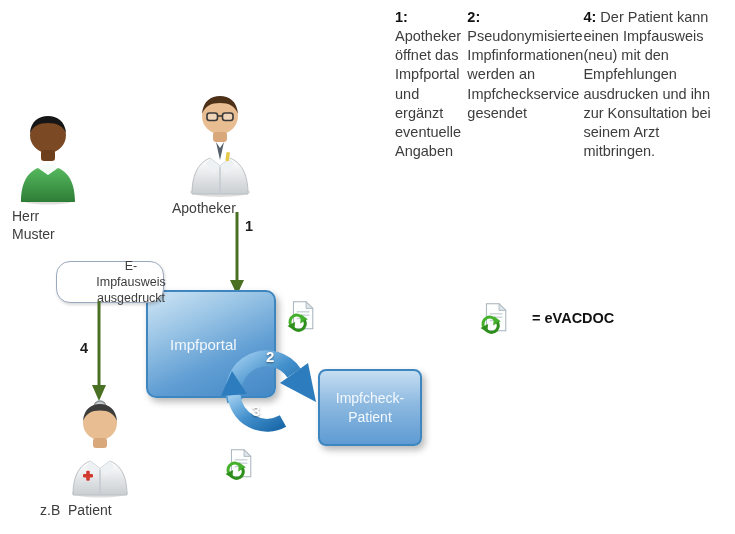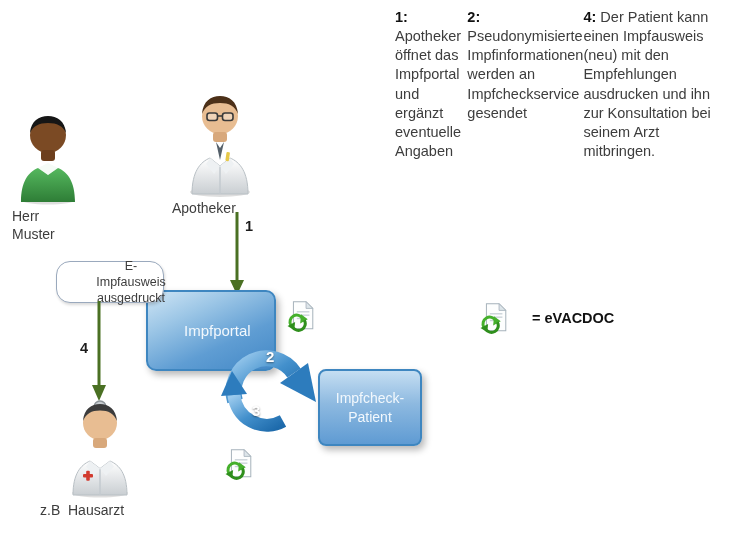--- a/index.html
+++ b/index.html
@@ -88,21 +88,21 @@
     </svg>
   </div>
   <div class="abs fig-label" style="left:172px; top:200px; width:96px;">Apotheker</div>
 
   <svg class="abs" style="left:229px; top:212px;" width="16" height="84" viewBox="0 0 16 84">
     <line x1="8" y1="0" x2="8" y2="70" stroke="#4a7023" stroke-width="3"></line>
     <polygon points="1,68 15,68 8,83" fill="#4a7023"></polygon>
   </svg>
   <div class="abs arrow-num" style="left:245px; top:218px;">1</div>
 
-  <div class="abs node impfportal" style="left:146px; top:290px; width:130px; height:81px;padding-left:14px;">
+  <div class="abs node impfportal" style="left:146px; top:290px; width:130px; height:108px;">
     <span class="node-label">Impfportal</span>
   </div>
 
   <svg class="abs" style="left:286px; top:300px;" width="30" height="32" viewBox="0 0 34 38">
     <path d="M8 2 h15 l8 8 v24 h-23 z" fill="#fdfefe" stroke="#a7b3bc" stroke-width="1.2"></path>
     <path d="M23 2 l8 8 h-8 z" fill="#dde5ea" stroke="#a7b3bc" stroke-width="1"></path>
     <g stroke="#c9d2d8" stroke-width="1.6">
       <line x1="12" y1="14" x2="27" y2="14"></line>
         <line x1="12" y1="18" x2="27" y2="18"></line>
         <line x1="12" y1="22" x2="23" y2="22"></line>
@@ -176,21 +176,21 @@
       <path d="M10 97 c0 -21 7.5 -30 17 -34 l10 7.5 l10 -7.5 c9.5 4 17 13 17 34 z" fill="url(#gcoat2)" stroke="#b9c0c5" stroke-width="1"></path>
       <path d="M37 70 v27" stroke="#c3cacf" stroke-width="1.5"></path>
       <path d="M27 63 l10 7.5 l-6 7.5 l-8 -9.5 z" fill="#eef1f3"></path>
       <path d="M47 63 l-10 7.5 l6 7.5 l8 -9.5 z" fill="#eef1f3"></path>
       <g fill="#d23b2f">
         <rect x="20" y="76" width="10" height="3.6" rx="1"></rect>
         <rect x="23.2" y="72.8" width="3.6" height="10" rx="1"></rect>
       </g>
     </svg>
   </div>
-  <div class="abs fig-label ws-pre" style="left:40px; top:502px; width:120px;">z.B  Hausarzt</div>
+  <div class="abs fig-label ws-pre" style="left:40px; top:502px; width:120px;">z.B  Patient</div>
 
   <div class="abs legend" style="left:479px; top:302px;">
     <svg width="30" height="32" viewBox="0 0 34 38">
       <path d="M8 2 h15 l8 8 v24 h-23 z" fill="#fdfefe" stroke="#a7b3bc" stroke-width="1.2"></path>
       <path d="M23 2 l8 8 h-8 z" fill="#dde5ea" stroke="#a7b3bc" stroke-width="1"></path>
       <g stroke="#c9d2d8" stroke-width="1.6">
         <line x1="12" y1="14" x2="27" y2="14"></line>
           <line x1="12" y1="18" x2="27" y2="18"></line>
           <line x1="12" y1="22" x2="23" y2="22"></line>
       </g>

